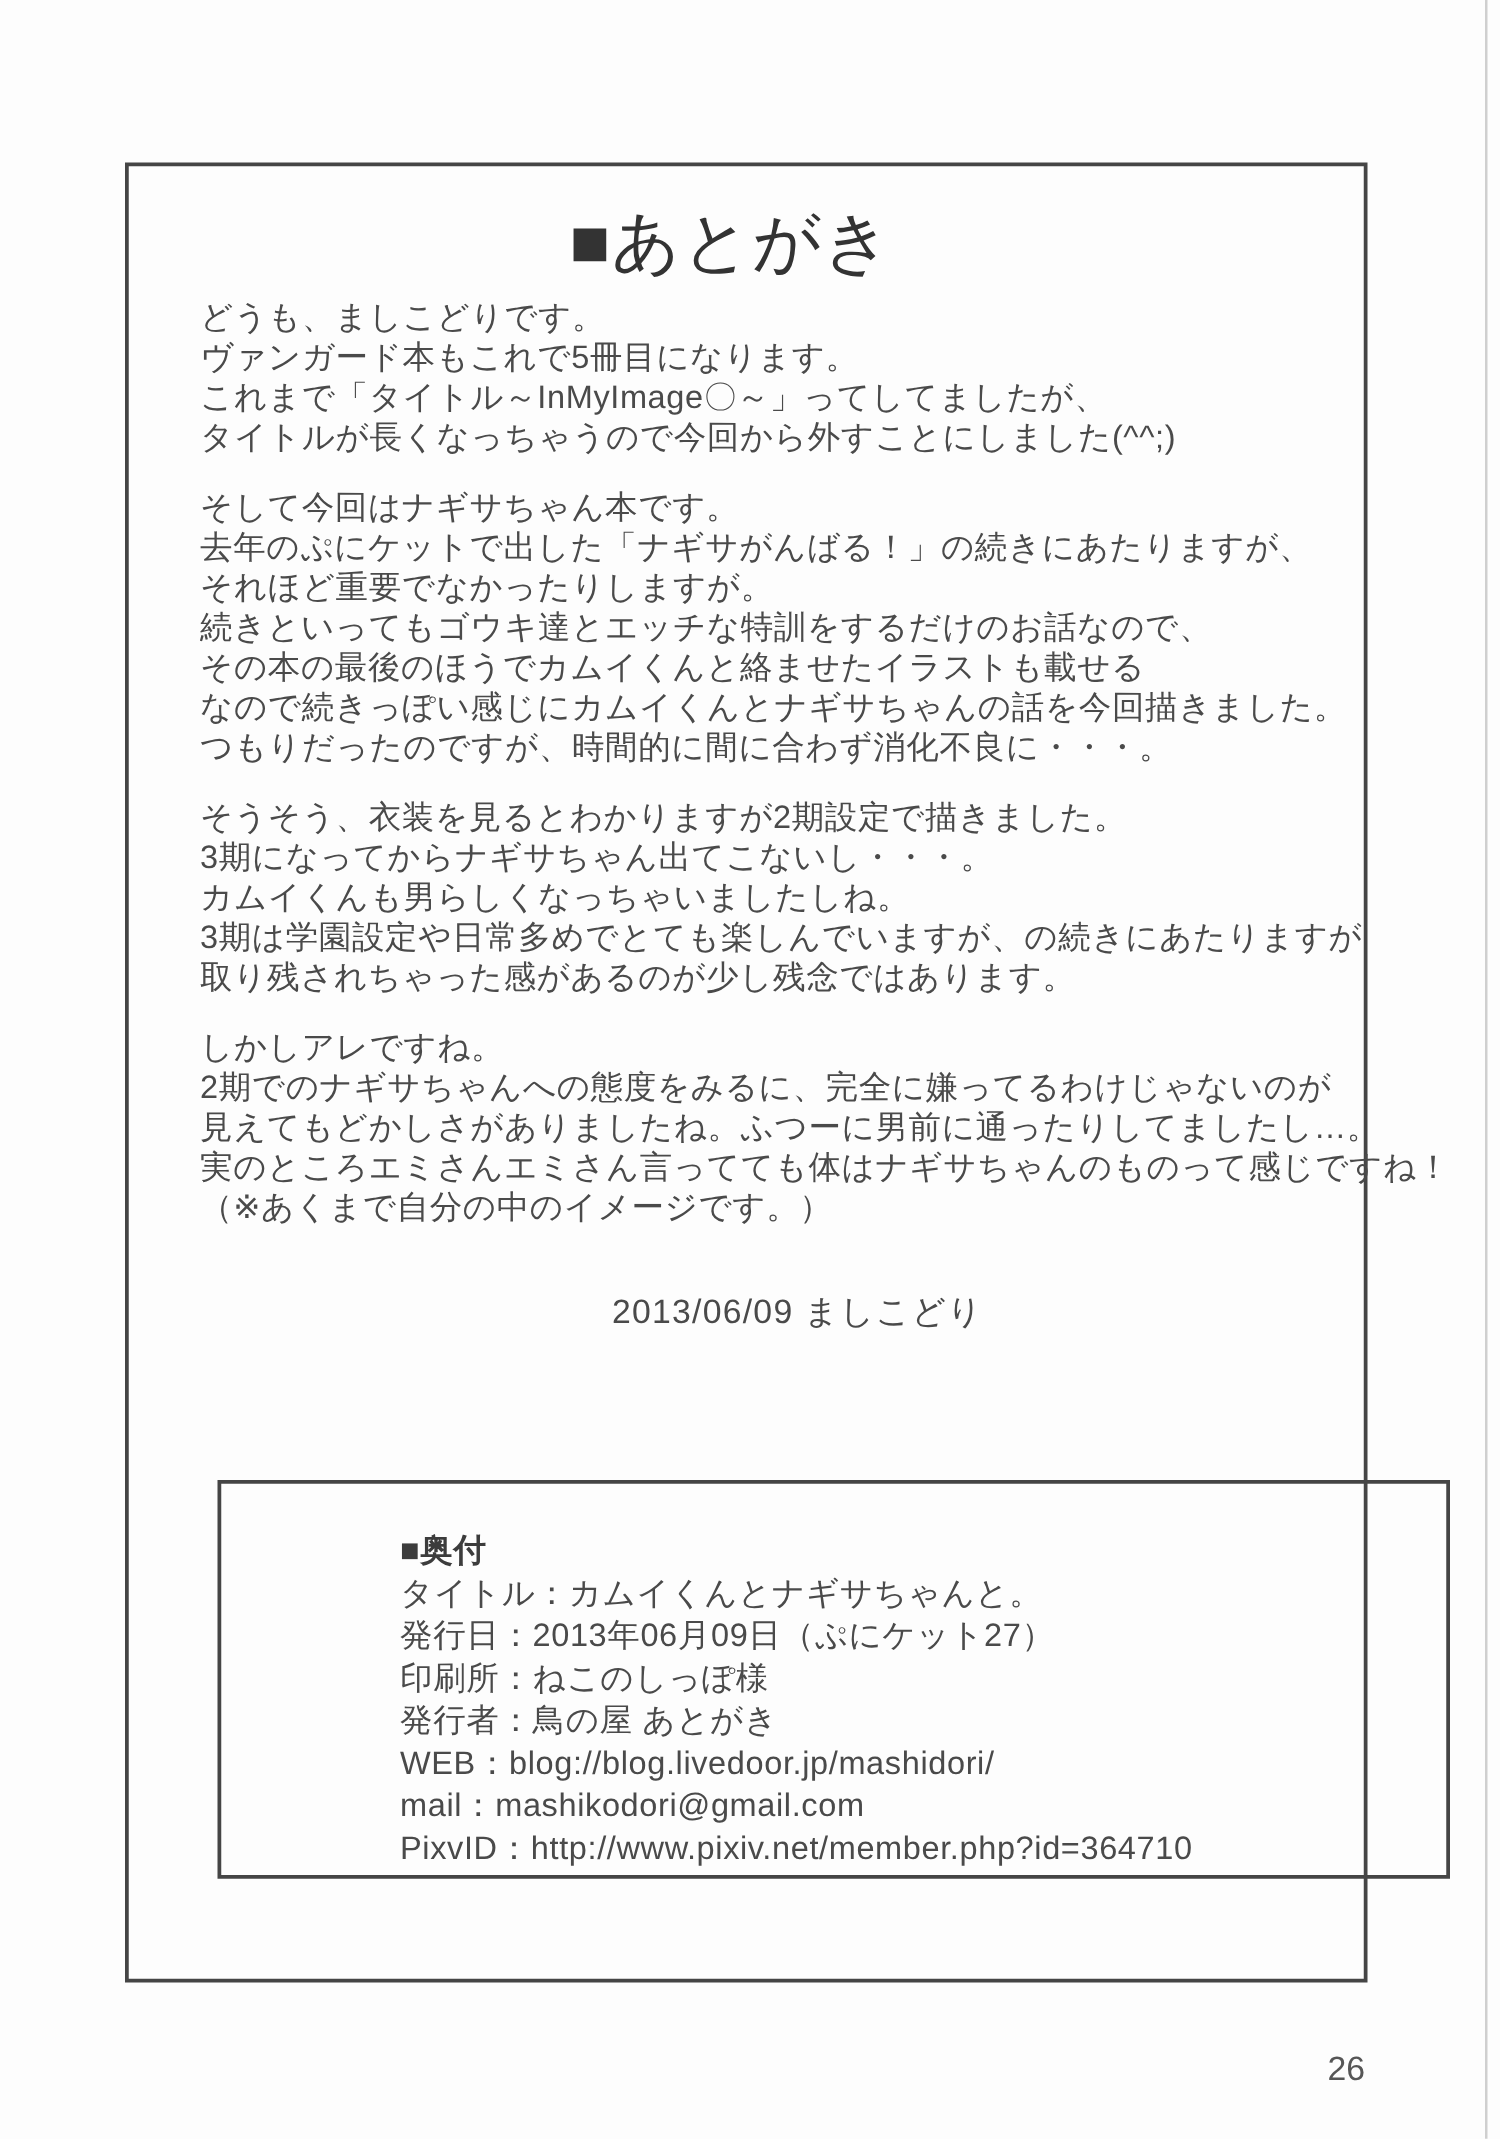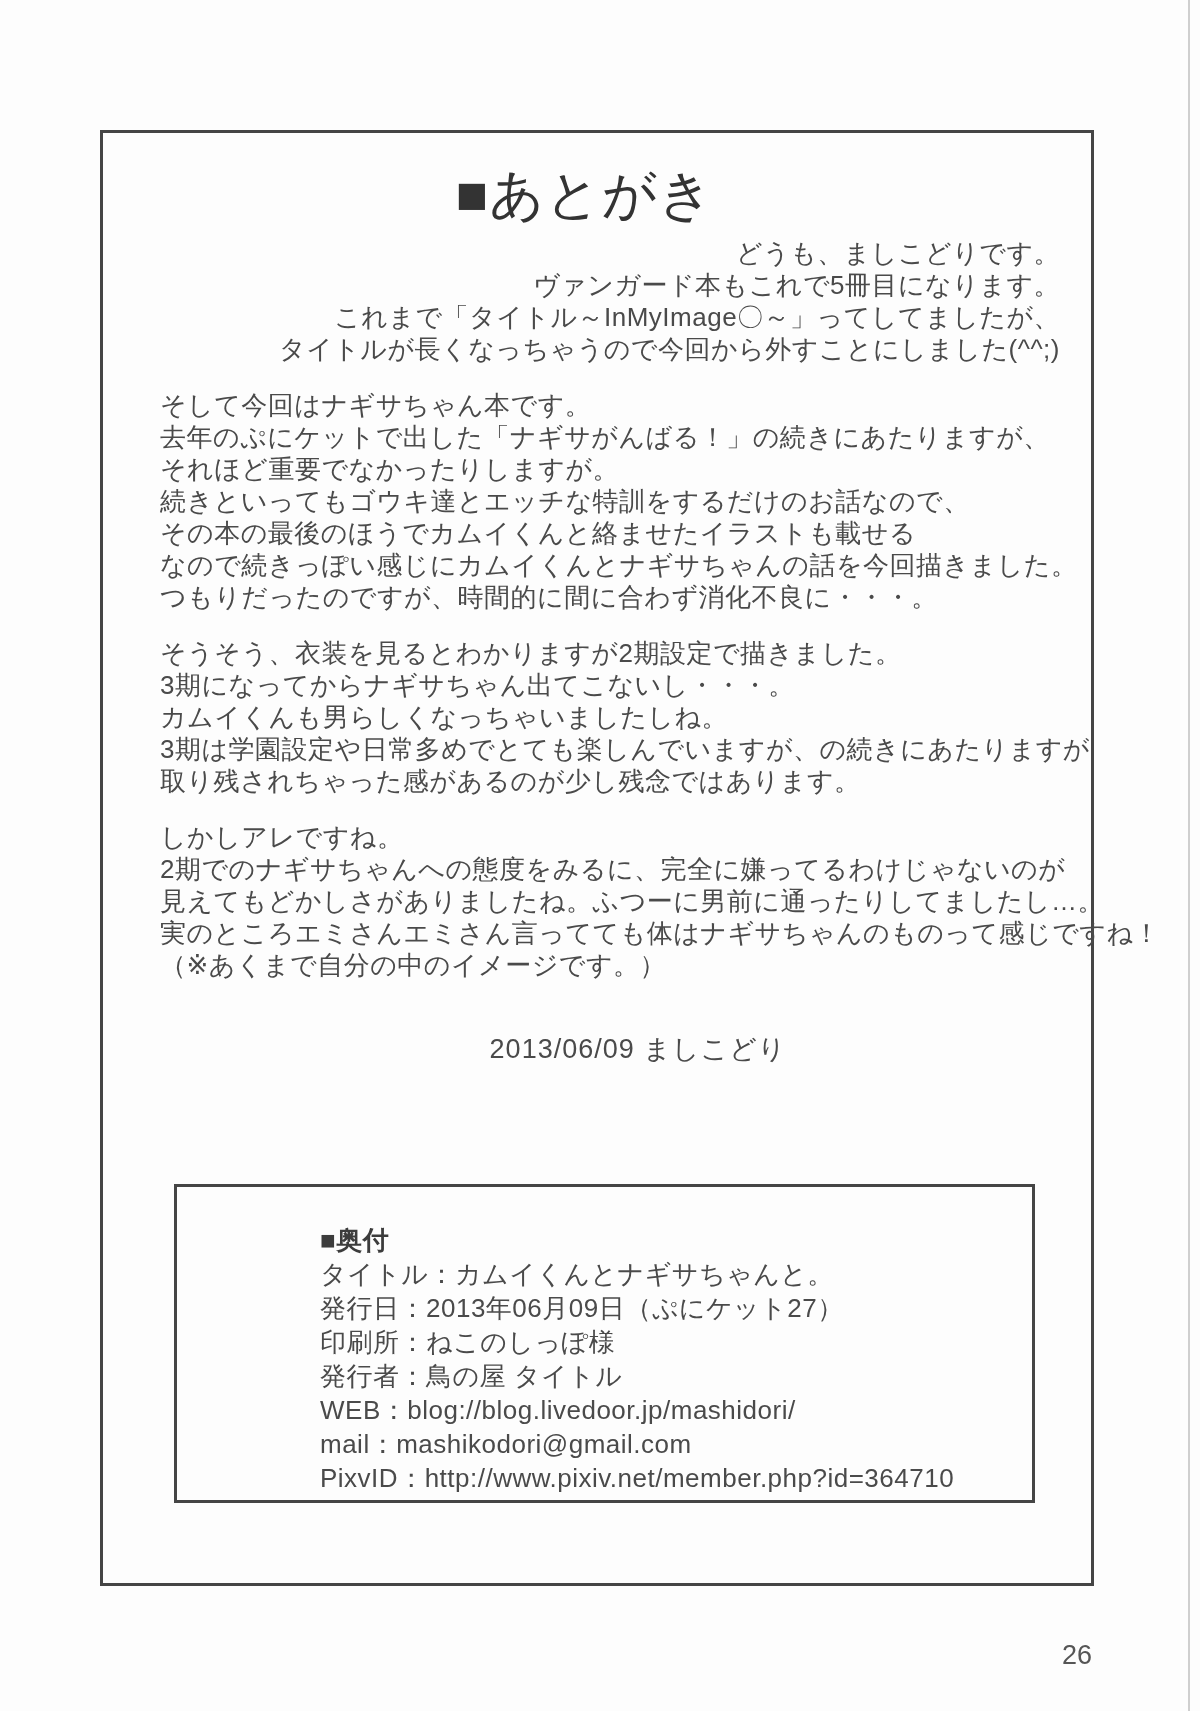--- a/index.html
+++ b/index.html
@@ -51,38 +51,37 @@
   }
   .paragraph {
     margin-top: 24px;
     font-size: 26px;
     line-height: 32px;
     color: #4a4a4a;
     letter-spacing: 0.5px;
   }
   .paragraph.first {
     margin-top: 12px;
-    text-align: right;
   }
   .t-line {
     white-space: nowrap;
   }
   .signoff {
     margin-top: 50px;
     font-size: 27px;
     color: #4a4a4a;
     text-align: center;
     transform: translateX(28px);
     letter-spacing: 1px;
   }
   .colophon-box {
     position: absolute;
     left: 71px;
     top: 1051px;
-    width: 861px;
+    width: 986px;
     height: 319px;
     border: 3px solid #454545;
     box-sizing: border-box;
   }
   .colophon-content {
     padding: 36px 0 0 143px;
     font-size: 26px;
     line-height: 34px;
     color: #4a4a4a;
     letter-spacing: 0.5px;
@@ -149,21 +148,21 @@
     <div class="signoff">2013/06/09 ましこどり</div>
 
   </div>
 
   <div class="colophon-box">
     <div class="colophon-content">
       <div class="c-line colophon-heading">■奥付</div>
       <div class="c-line"><span>タイトル</span><span>：</span><span>カムイくんとナギサちゃんと。</span></div>
       <div class="c-line"><span>発行日</span><span>：</span><span>2013年06月09日（ぷにケット27）</span></div>
       <div class="c-line"><span>印刷所</span><span>：</span><span>ねこのしっぽ様</span></div>
-      <div class="c-line"><span>発行者</span><span>：</span><span>鳥の屋 タイトル</span></div>
+      <div class="c-line"><span>発行者</span><span>：</span><span>鳥の屋 あとがき</span></div>
       <div class="c-line"><span>WEB</span><span>：</span><span>blog://blog.livedoor.jp/mashidori/</span></div>
       <div class="c-line"><span>mail</span><span>：</span><span>mashikodori@gmail.com</span></div>
       <div class="c-line"><span>PixvID</span><span>：</span><span>http://www.pixiv.net/member.php?id=364710</span></div>
     </div>
   </div>
 
 </div>
 
 <div class="page-number">26</div>
 

